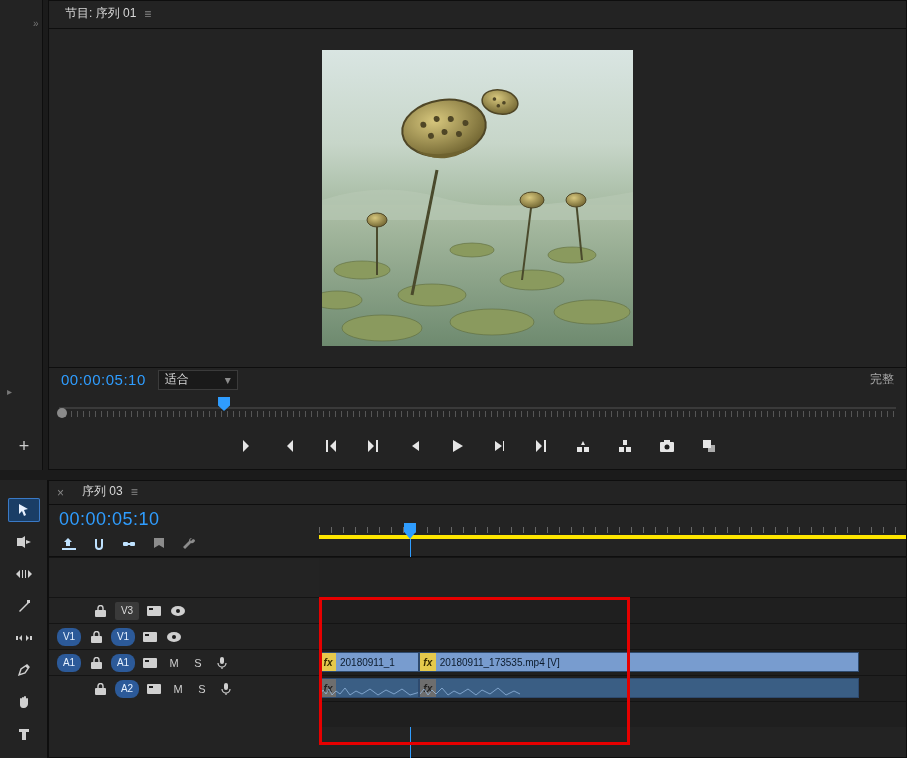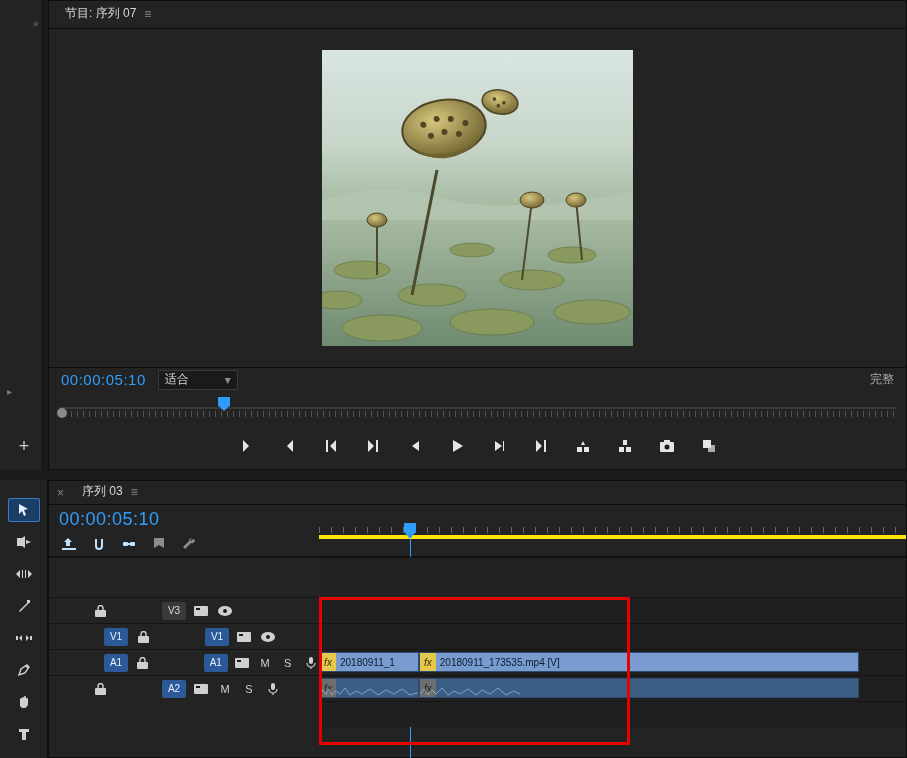--- a/index.html
+++ b/index.html
@@ -82,47 +82,47 @@
   .ruler-bar{position:absolute;left:0;right:0;top:30px;height:4px;background:var(--ruler-yellow);}
   .playhead{position:absolute;top:18px;width:12px;height:16px;background:var(--timecode);clip-path:polygon(0 0,100% 0,100% 55%,50% 100%,0 55%);}
   .playhead-line{position:absolute;top:34px;width:1px;background:var(--timecode);height:220px;}
 
   .tl-tracks{position:relative;display:flex;}
   .track-heads{width:270px;}
   .track-lanes{flex:1;position:relative;background:#1f1f1f;}
 
   .thead{display:flex;align-items:center;height:26px;border-top:1px solid #141414;padding-left:8px;gap:6px;}
   .thead.pad{height:40px;}
-  .badge{min-width:24px;height:18px;font-size:10px;display:flex;align-items:center;justify-content:center;background:#3a3a3a;color:#ddd;border-radius:2px;margin-left:47px;}
-  .badge.sel{background:var(--track-select);color:#e7f2ff;}
+  .badge{min-width:24px;height:18px;font-size:10px;display:flex;align-items:center;justify-content:center;background:#3a3a3a;color:#ddd;border-radius:2px;}
+  .badge.sel{background:var(--track-select);color:#e7f2ff;border-radius:8px;}
   .ctrl{width:18px;height:18px;display:flex;align-items:center;justify-content:center;color:#d0d0d0;font-size:11px;}
 
   .lane{position:relative;height:26px;border-top:1px solid #141414;}
   .lane.pad{height:40px;background:#222;}
   .clip{position:absolute;top:2px;height:20px;background:var(--clip);border:1px solid #2e4a6e;display:flex;align-items:center;font-size:10px;color:#0b1a2b;overflow:hidden;}
-  .clip .fx{width:16px;height:100%;background:var(--fx);margin-right:4px;flex:none;display:flex;align-items:center;justify-content:center;font-style:italic;font-weight:400;color:#3a2d00;}
+  .clip .fx{width:16px;height:100%;background:var(--fx);margin-right:4px;flex:none;display:flex;align-items:center;justify-content:center;font-style:italic;font-weight:700;color:#3a2d00;}
   .clip.audio{background:var(--clip-audio);color:#aac;}
   .clip.audio .fx{background:#6e6e6e;color:#222;}
   .wave{position:absolute;left:0;right:0;bottom:1px;height:10px;opacity:.85;}
 
   .highlight-box{position:absolute;border:3px solid var(--red);pointer-events:none;}
 </style>
 </head>
 <body>
 
 <div class="left-strip">
   <span class="strip-handle">»</span>
   <div class="left-plus">+</div>
 </div>
 <div class="strip-handle2">▸</div>
 
 <div class="program">
   <div class="tabbar">
     <div class="tab active">
-      <span>节目: 序列 07</span>
+      <span>节目: 序列 01</span>
       <span class="panel-menu">≡</span>
     </div>
   </div>
 
   <div class="monitor-stage">
     <div class="video-frame">
       <svg class="frame-svg" viewBox="0 0 311 296" width="311" height="296">
         <defs>
           <linearGradient id="sky" x1="0" y1="0" x2="0" y2="1">
             <stop offset="0" stop-color="#d9e5e2"></stop>

